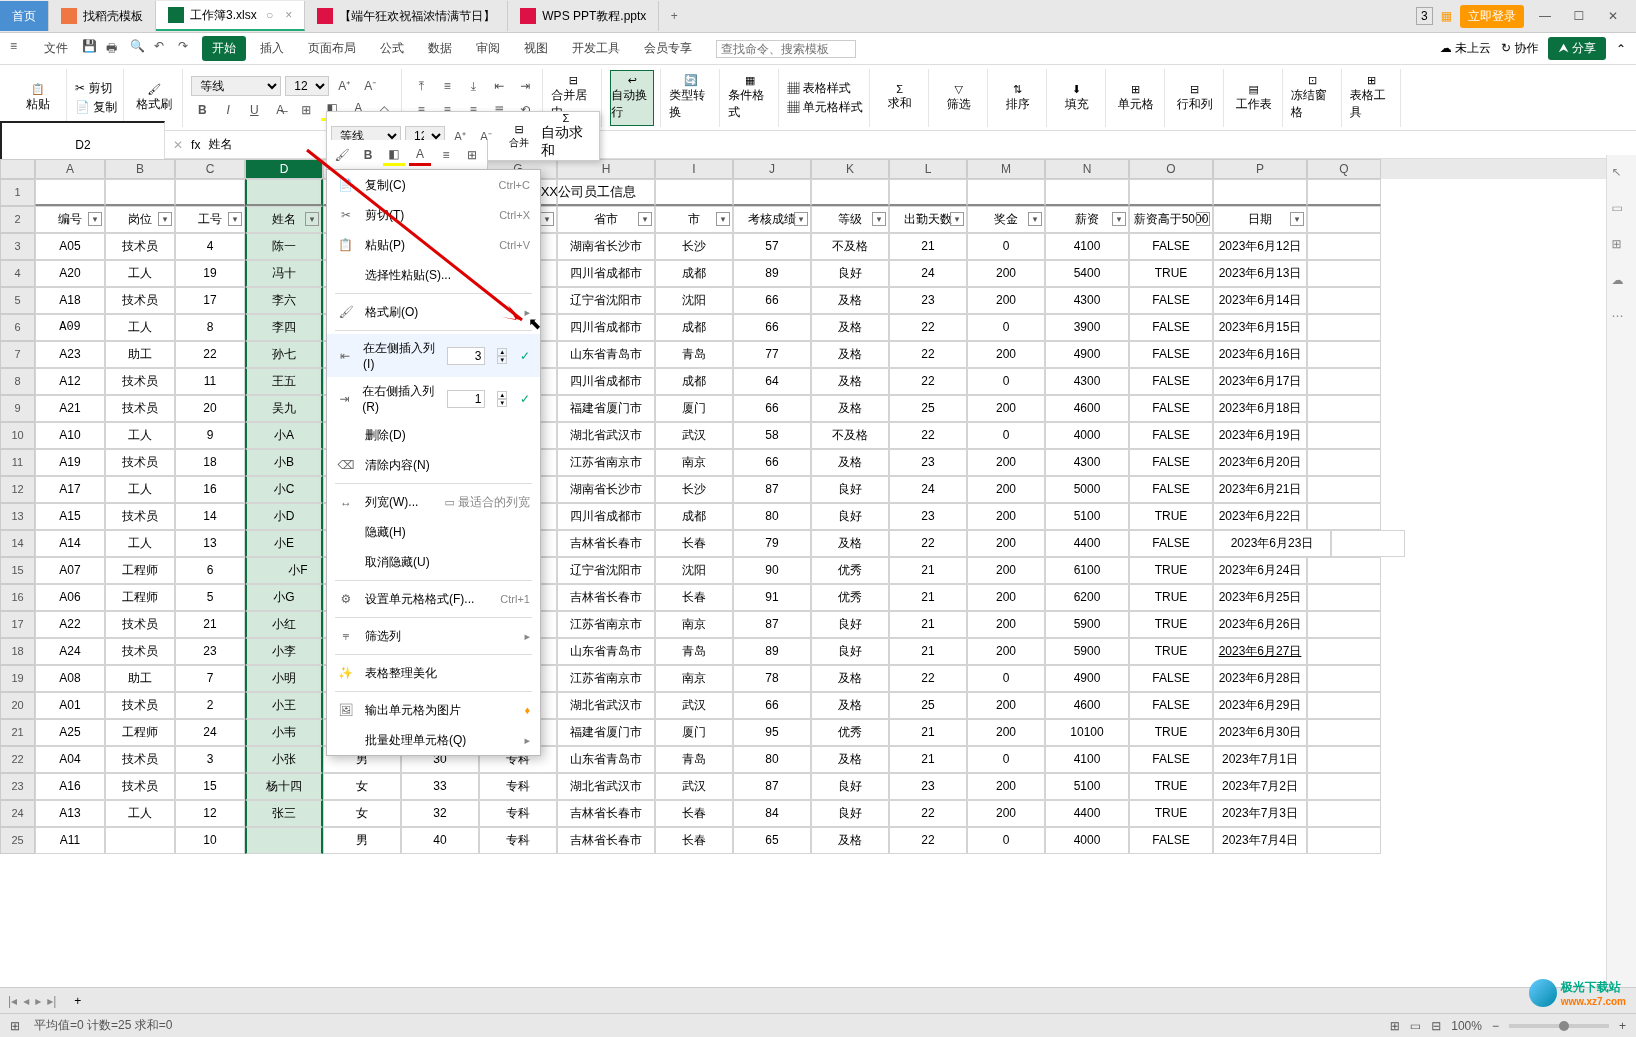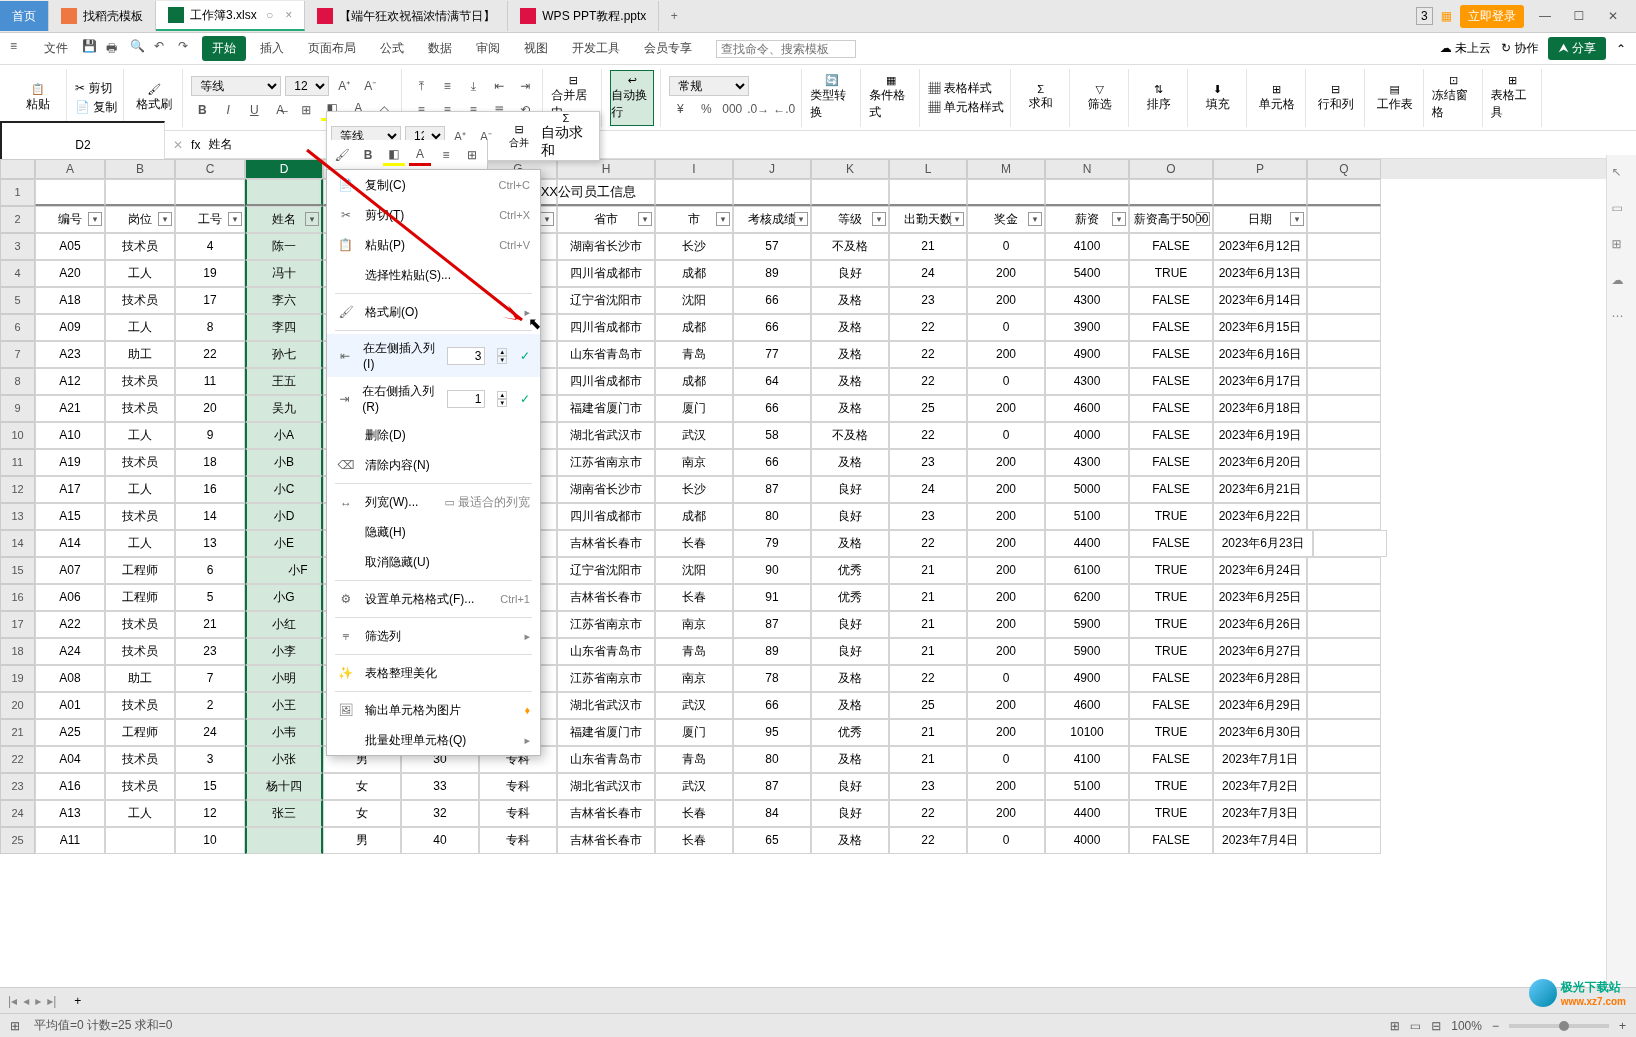--- a/index.html
+++ b/index.html
@@ -187,32 +187,20 @@
         <span class="rb-btn">⟲</span>
       </div>
   </div>
   <div class="rb-group">
       <div class="rb-big">⊟<span>合并居中</span></div>
     </div>
   <div class="rb-group">
       <div class="rb-big active">↩<span>自动换行</span></div>
     </div>
   <div class="rb-group">
-    <div class="rb-row">
-        <select class="rb-select" style="width:80px"><option>常规</option></select>
-      </div>
-    <div class="rb-row">
-        <span class="rb-btn">¥</span>
-        <span class="rb-btn">%</span>
-        <span class="rb-btn">000</span>
-        <span class="rb-btn">.0→</span>
-        <span class="rb-btn">←.0</span>
-      </div>
-  </div>
-  <div class="rb-group">
       <div class="rb-big">🔄<span>类型转换</span></div>
     </div>
   <div class="rb-group">
     <div class="rb-big">▦<span>条件格式</span></div>
   </div>
   <div class="rb-group">
     <div class="rb-row">
         <span>▦ <span>表格样式</span></span>
       </div>
     <div class="rb-row">
@@ -395,21 +383,21 @@
         <div class="cell" style="width: 78px;">及格</div>
         <div class="cell" style="width: 78px;">23</div>
         <div class="cell" style="width: 78px;">200</div>
         <div class="cell" style="width: 84px;">4300</div>
         <div class="cell" style="width: 84px;">FALSE</div>
         <div class="cell" style="width: 94px;">2023年6月14日</div>
         <div class="cell" style="width: 74px;"></div>
       </div>
       <div class="row">
         <div class="row-h">6</div>
-        <div class="cell" style="width: 70px;">A09</div>
+        <div class="cell" style="width: 70px; font-family: Liberation Mono, monospace;">A09</div>
         <div class="cell" style="width: 70px;">工人</div>
         <div class="cell" style="width: 70px;">8</div>
         <div class="cell sel-col" style="width: 78px;">李四</div>
         <div class="cell" style="width: 78px;"></div>
         <div class="cell" style="width: 78px;"></div>
         <div class="cell" style="width: 78px;"></div>
         <div class="cell" style="width: 98px;">四川省成都市</div>
         <div class="cell" style="width: 78px;">成都</div>
         <div class="cell" style="width: 78px;">66</div>
         <div class="cell" style="width: 78px;">及格</div>
@@ -570,21 +558,21 @@
         <div class="cell" style="width: 78px;"></div>
         <div class="cell" style="width: 78px;"></div>
         <div class="cell" style="width: 98px;">吉林省长春市</div>
         <div class="cell" style="width: 78px;">长春</div>
         <div class="cell" style="width: 78px;">79</div>
         <div class="cell" style="width: 78px;">及格</div>
         <div class="cell" style="width: 78px;">22</div>
         <div class="cell" style="width: 78px;">200</div>
         <div class="cell" style="width: 84px;">4400</div>
         <div class="cell" style="width: 84px;">FALSE</div>
-        <div class="cell" style="width: 100px;">2023年6月23日</div>
+        <div class="cell" style="width: 118px;">2023年6月23日</div>
         <div class="cell" style="width: 74px;"></div>
       </div>
       <div class="row">
         <div class="row-h">15</div>
         <div class="cell" style="width: 70px;">A07</div>
         <div class="cell" style="width: 70px;">工程师</div>
         <div class="cell" style="width: 70px;">6</div>
         <div class="cell sel-col" style="width: 78px; padding-left: 28px;">小F</div>
         <div class="cell" style="width: 78px;"></div>
         <div class="cell" style="width: 78px;"></div>
@@ -650,21 +638,21 @@
         <div class="cell" style="width: 78px;">24</div>
         <div class="cell" style="width: 78px;">硕士</div>
         <div class="cell" style="width: 98px;">山东省青岛市</div>
         <div class="cell" style="width: 78px;">青岛</div>
         <div class="cell" style="width: 78px;">89</div>
         <div class="cell" style="width: 78px;">良好</div>
         <div class="cell" style="width: 78px;">21</div>
         <div class="cell" style="width: 78px;">200</div>
         <div class="cell" style="width: 84px;">5900</div>
         <div class="cell" style="width: 84px;">TRUE</div>
-        <div class="cell" style="width: 94px;">2023年6月27日</div>
+        <div class="cell" style="width: 94px; text-decoration: underline;">2023年6月27日</div>
         <div class="cell" style="width: 74px;"></div>
       </div>
       <div class="row">
         <div class="row-h">19</div>
         <div class="cell" style="width: 70px;">A08</div>
         <div class="cell" style="width: 70px;">助工</div>
         <div class="cell" style="width: 70px;">7</div>
         <div class="cell sel-col" style="width: 78px;">小明</div>
         <div class="cell" style="width: 78px;">男</div>
         <div class="cell" style="width: 78px;">28</div>

